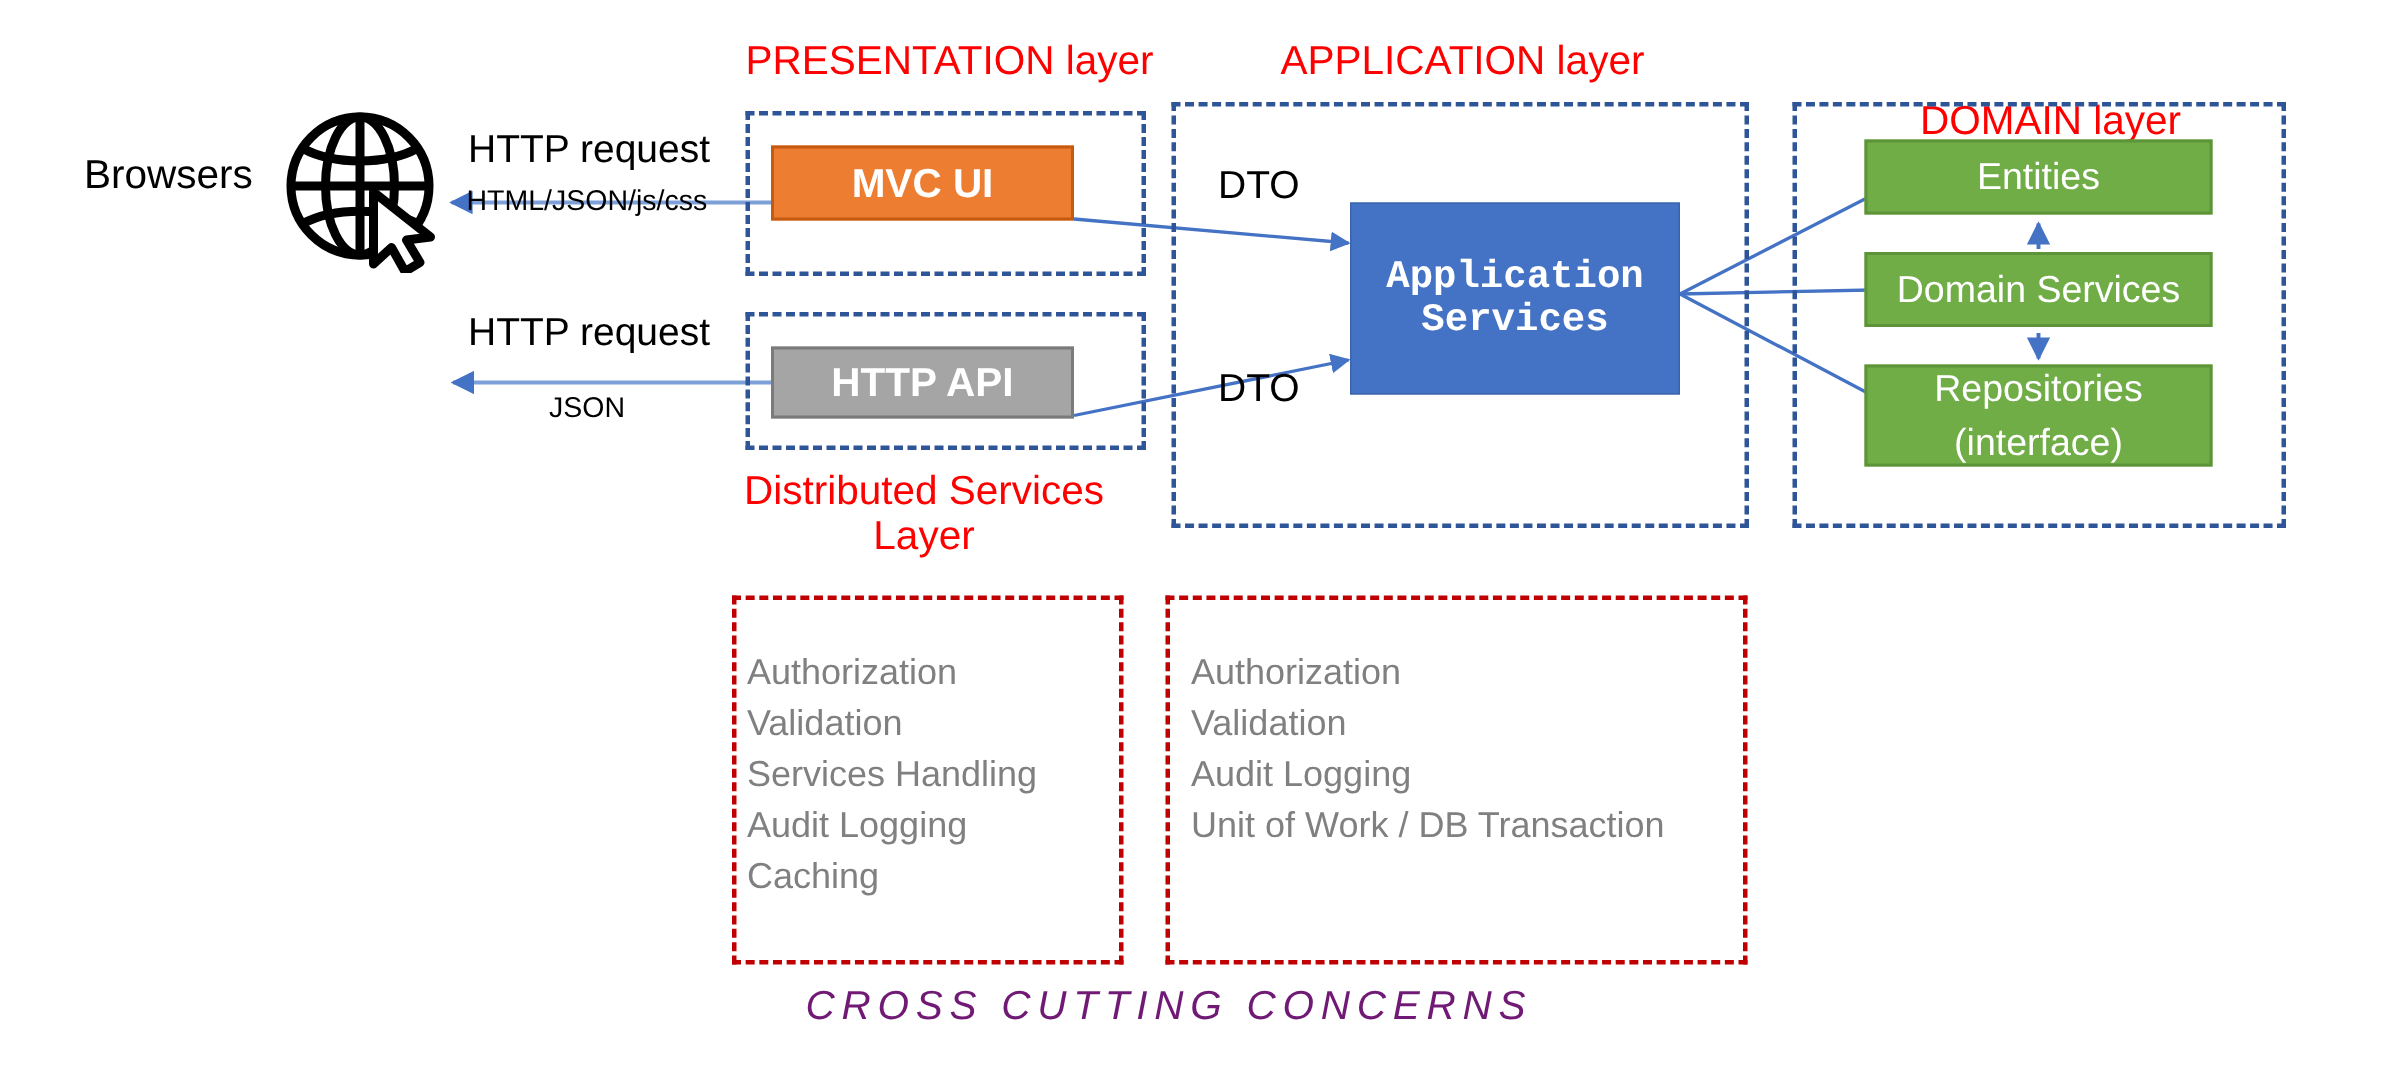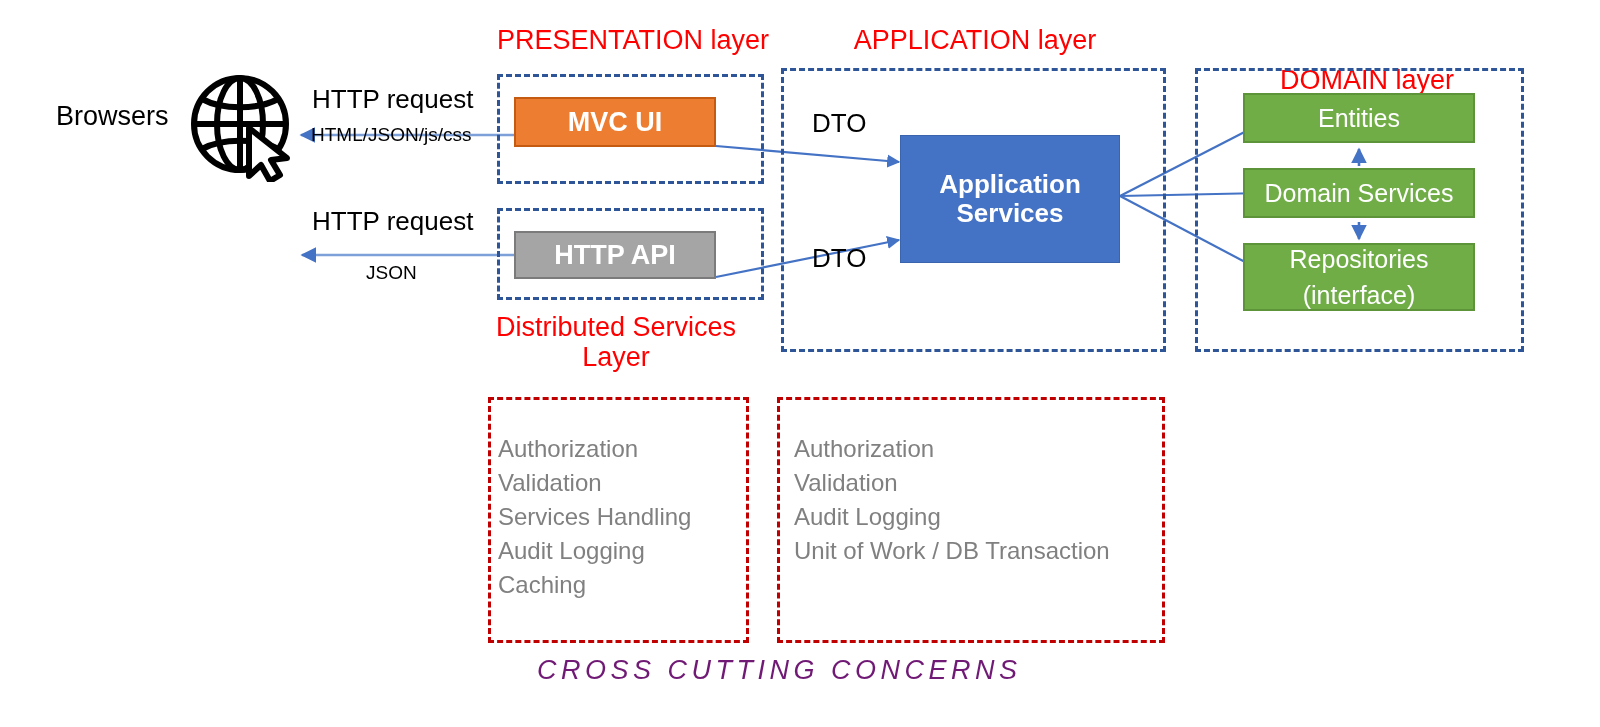--- a/index.html
+++ b/index.html
@@ -118,21 +118,21 @@
   <div class="solid-box box-mvc" style="left:514px;top:97px;width:202px;height:50px;">
     <span>MVC UI</span>
   </div>
   <div class="solid-box box-api" style="left:514px;top:231px;width:202px;height:48px;">
     <span>HTTP API</span>
   </div>
 
   <div class="edge-label lbl-dto" style="left:812px;top:108px;">DTO</div>
   <div class="edge-label lbl-dto" style="left:812px;top:243px;">DTO</div>
 
-  <div class="solid-box box-app" style="left:900px;top:135px;width:220px;height:128px;flex-direction:column;">
+  <div class="solid-box box-app" style="left:900px;top:135px;width:220px;height:128px;flex-direction:column;font-family:Liberation Mono, monospace;">
     <span>Application</span>
     <span>Services</span>
   </div>
 
   <div class="solid-box box-green" style="left:1243px;top:93px;width:232px;height:50px;">
     <span>Entities</span>
   </div>
   <div class="solid-box box-green" style="left:1243px;top:168px;width:232px;height:50px;">
     <span>Domain Services</span>
   </div>

